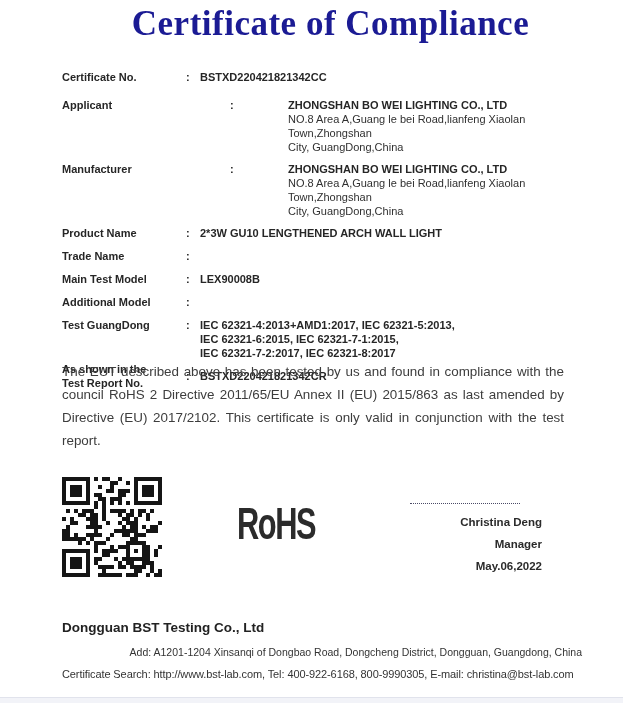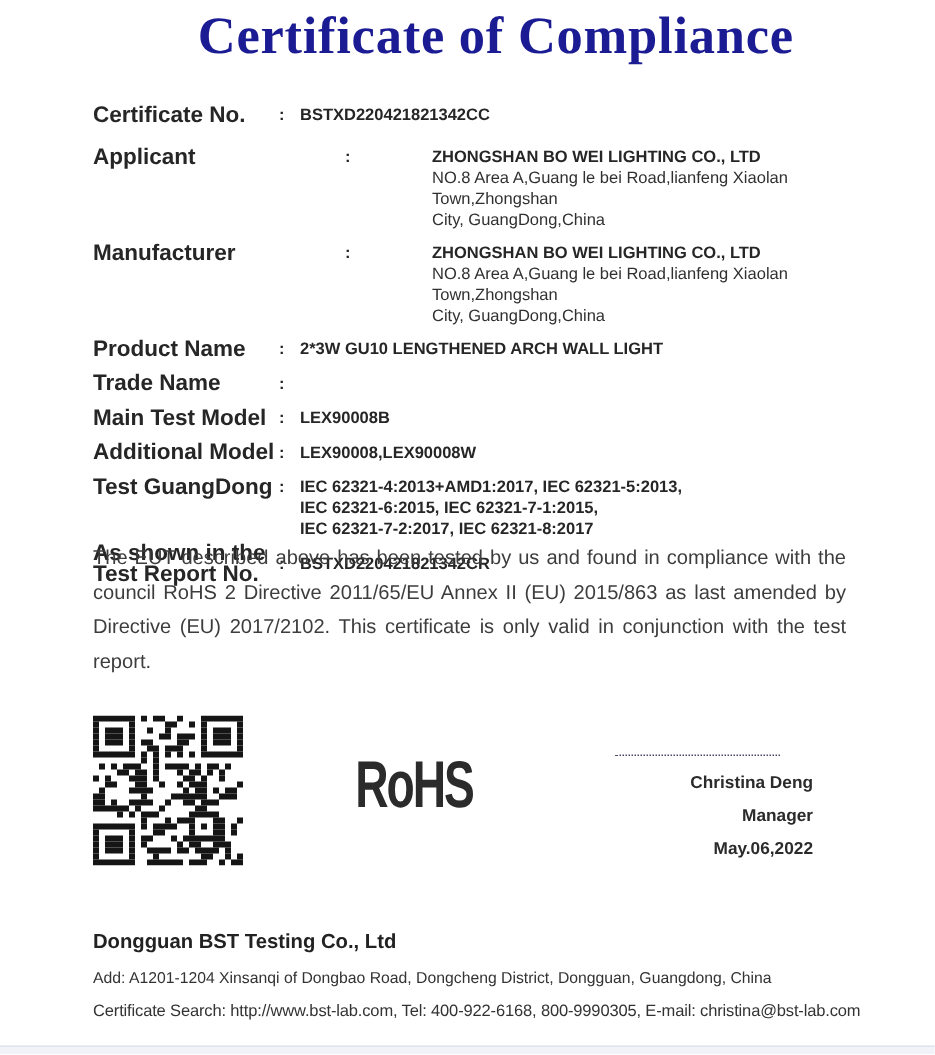--- a/index.html
+++ b/index.html
@@ -21,21 +21,21 @@
     font-size:35px;
     color:#1b1b94;
     letter-spacing:0.5px;
   }
   
   .fields{position:absolute;top:70px;left:62px;width:512px;}
   .row{display:flex;align-items:flex-start;margin-bottom:9px;}
   .row.center{align-items:center;}
   .row .label{
     flex:0 0 124px;
-    font-weight:bold;font-size:15px;line-height:14px;
+    font-weight:bold;font-size:11px;line-height:14px;
     color:#262626;white-space:pre-line;
   }
   .row .colon{flex:0 0 14px;font-weight:bold;font-size:11px;line-height:14px;}
   .row .value{flex:1;}
   .val-main{font-weight:bold;font-size:11px;line-height:14px;white-space:pre-line;}
   .val-sub{font-weight:normal;font-size:11px;line-height:14px;white-space:pre-line;color:#303030;}
   .mb14{margin-bottom:14px;}
   .mb8{margin-bottom:8px;gap:44px;}
   .mb2{margin-bottom:2px;}
   
@@ -57,21 +57,21 @@
   .sig-line{
     width:110px;height:6px;margin:0 auto 7px auto;
     border-bottom:1.5px dotted #4a4a66;
   }
   .sig-name,.sig-title,.sig-date{
     font-weight:bold;font-size:11.5px;line-height:22px;color:#2b2b2b;
   }
   
   .footer{position:absolute;left:62px;top:620px;width:520px;}
   .footer-company{font-weight:bold;font-size:13.5px;color:#222;}
-  .footer-address{font-size:10.5px;color:#333;margin-top:11px;}
+  .footer-address{font-size:10.5px;color:#333;margin-top:11px;text-align:right;}
   .footer-search{font-size:11px;color:#333;margin-top:10px;letter-spacing:-0.1px;}
   
   .bottom-strip{
     position:absolute;left:0;right:0;bottom:0;height:5px;
     background:#f2f3f8;border-top:1px solid #e1e3ec;
   }
 </style>
 </head>
 <body>
 
@@ -126,23 +126,20 @@
       <div class="label">Main Test Model</div>
       <div class="colon">:</div>
       <div class="value">
           <div class="val-main">LEX90008B</div>
         </div>
     </div>
 
     <div class="row">
       <div class="label">Additional Model</div>
       <div class="colon">:</div>
-      <div class="value">
-          <div class="val-main">LEX90008,LEX90008W</div>
-        </div>
     </div>
 
     <div class="row mb2">
       <div class="label">Test GuangDong</div>
       <div class="colon">:</div>
       <div class="value">
           <div class="val-main">IEC 62321-4:2013+AMD1:2017, IEC 62321-5:2013,
 IEC 62321-6:2015, IEC 62321-7-1:2015,
 IEC 62321-7-2:2017, IEC 62321-8:2017</div>
         </div>

